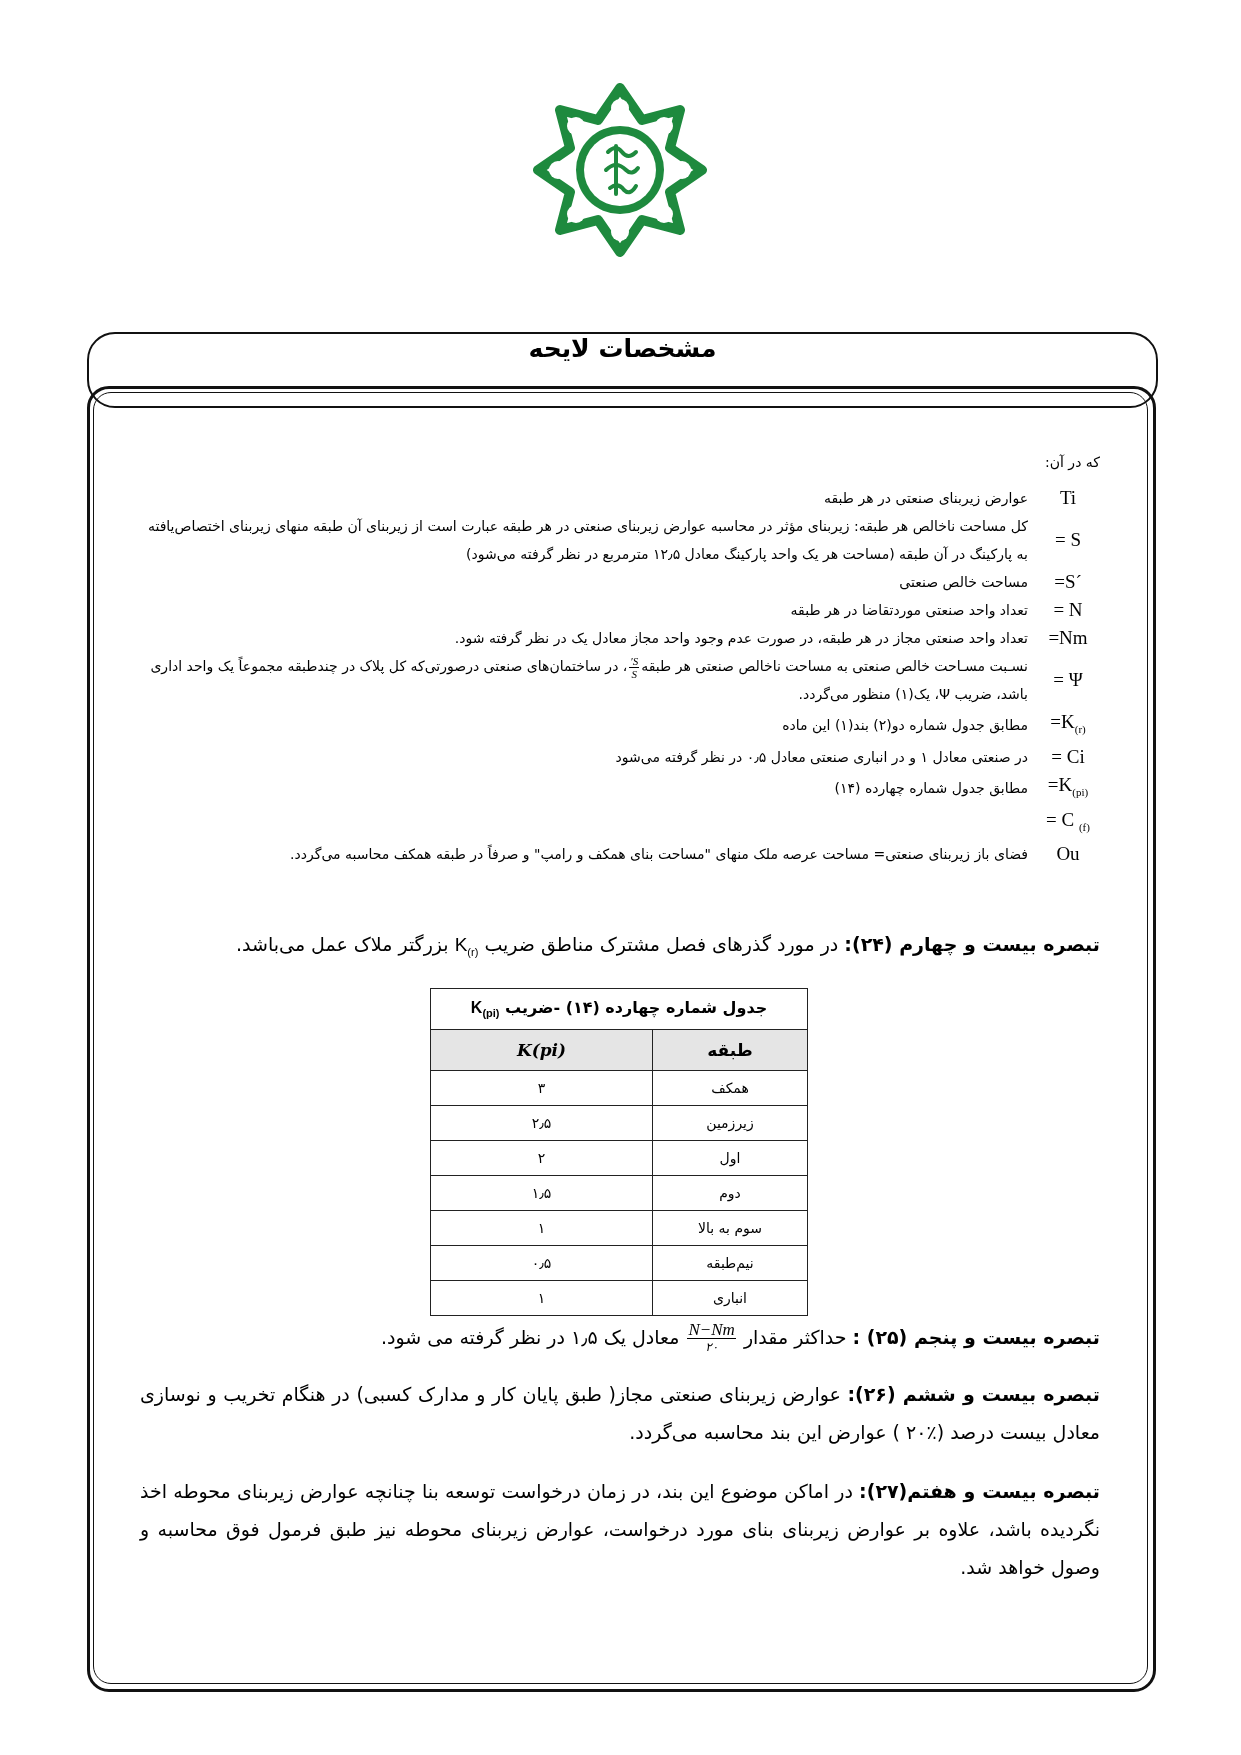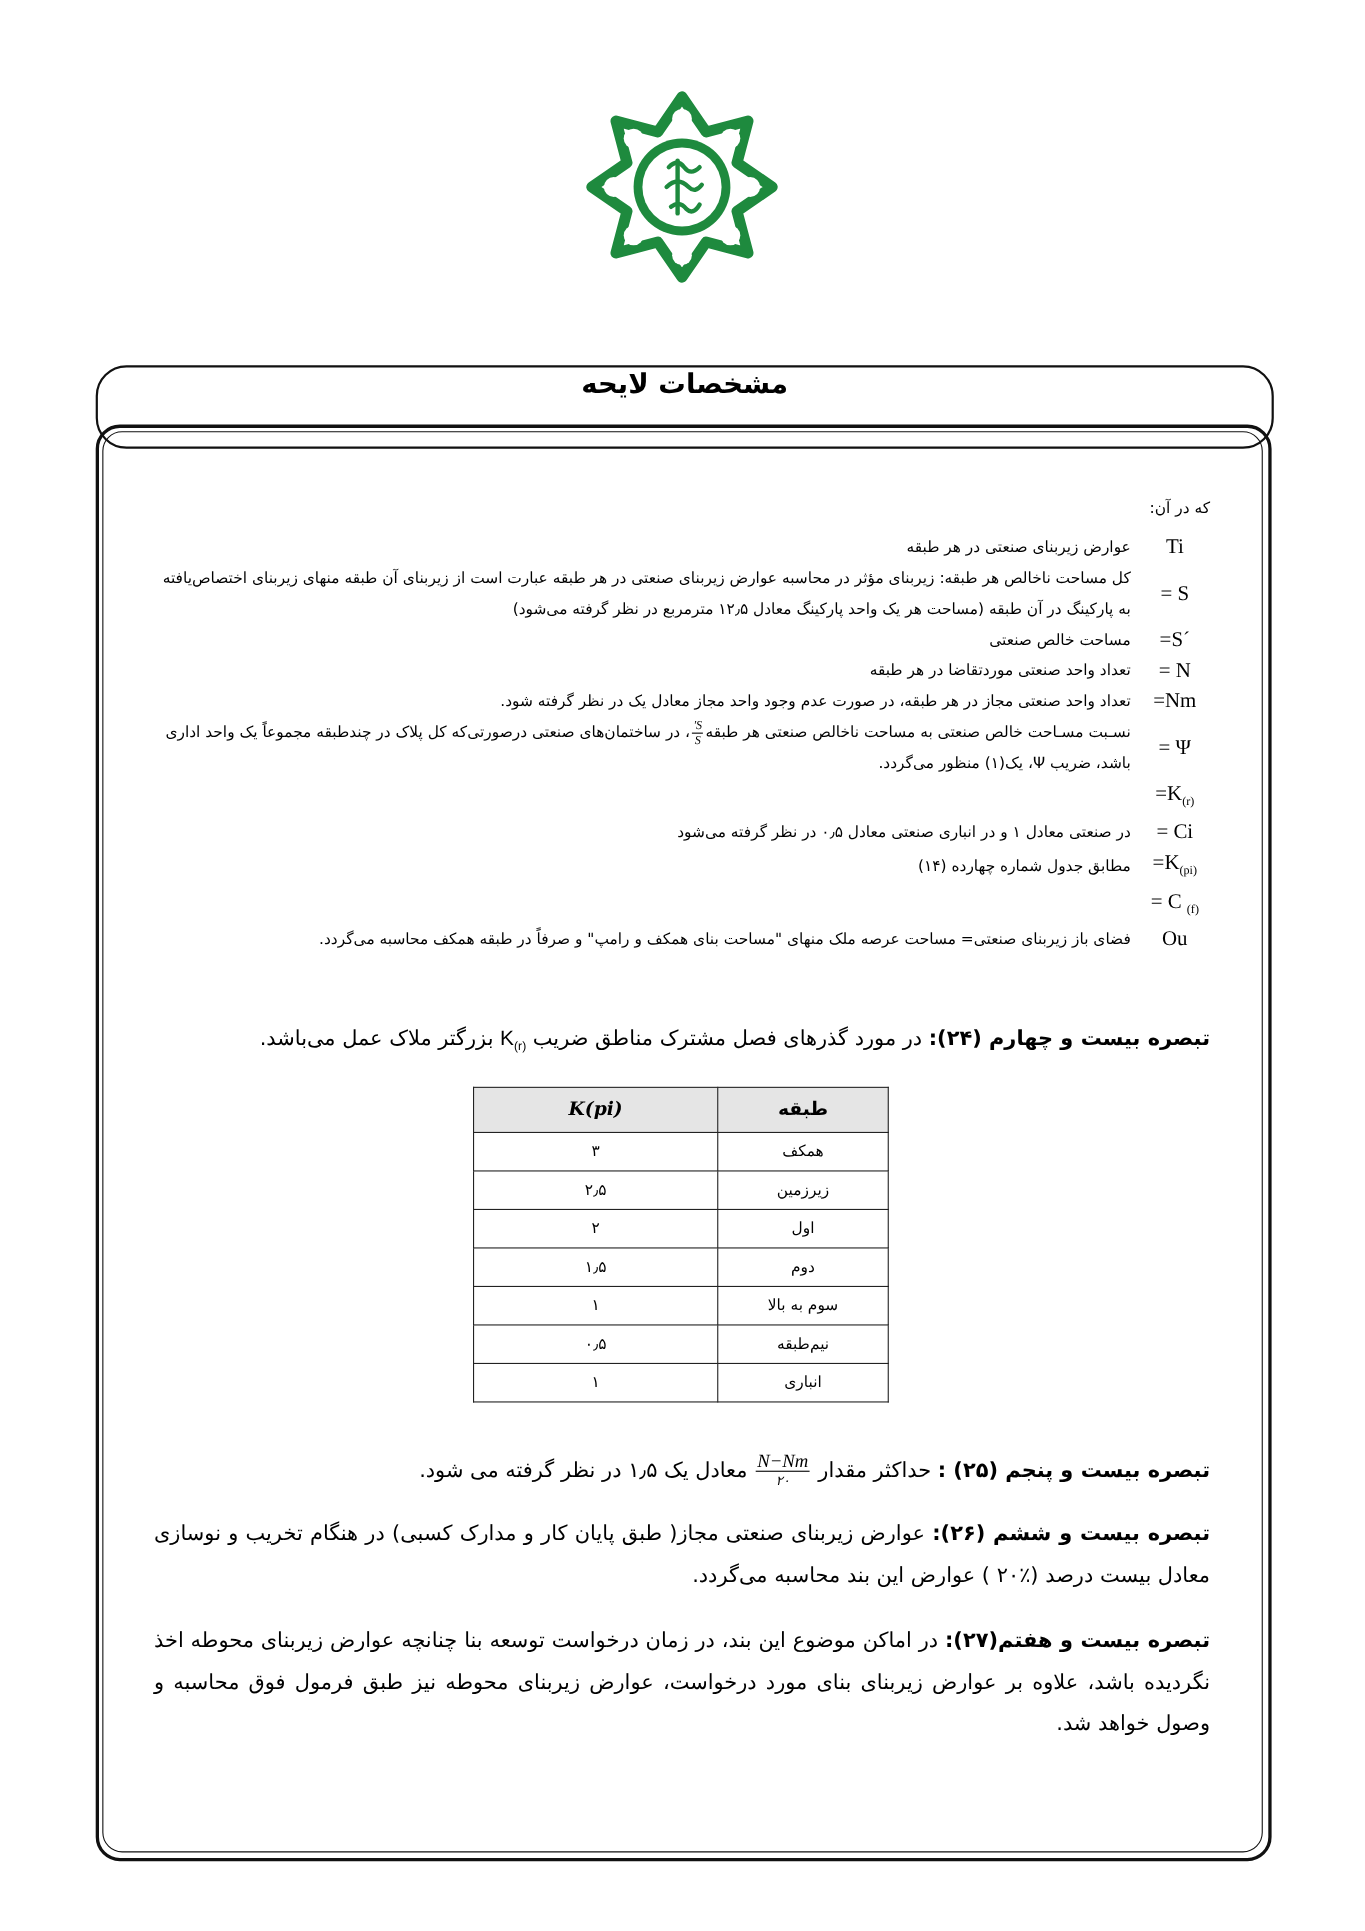--- a/index.html
+++ b/index.html
@@ -104,20 +104,21 @@
       <div class="def-desc">تعداد واحد صنعتی مجاز در هر طبقه، در صورت عدم وجود واحد مجاز معادل یک در نظر گرفته شود.</div>
     </div>
     <div class="def-row tall">
       <div class="def-sym">= Ψ</div>
       <div class="def-desc">
         <span>نسـبت مسـاحت خالص صنعتی به مساحت ناخالص صنعتی هر طبقه</span><span class="frac"><span class="num">S′</span><span class="den">S</span></span><span>، در ساختمان‌های صنعتی درصورتی‌که کل پلاک در چندطبقه مجموعاً یک واحد اداری باشد، ضریب Ψ، یک(۱) منظور می‌گردد.</span>
       </div>
     </div>
     <div class="def-row">
       <div class="def-sym"><span>=K</span><sub>(r)</sub></div>
+      <div class="def-desc">مطابق جدول شماره دو(۲) بند(۱) این ماده</div>
     </div>
     <div class="def-row">
       <div class="def-sym">= Ci</div>
       <div class="def-desc">در صنعتی معادل ۱ و در انباری صنعتی معادل ۰٫۵ در نظر گرفته می‌شود</div>
     </div>
     <div class="def-row">
       <div class="def-sym"><span>=K</span><sub>(pi)</sub></div>
       <div class="def-desc">مطابق جدول شماره چهارده (۱۴)</div>
     </div>
     <div class="def-row">
@@ -128,20 +129,23 @@
       <div class="def-desc">فضای باز زیربنای صنعتی= مساحت عرصه ملک منهای "مساحت بنای همکف و رامپ" و صرفاً در طبقه همکف محاسبه می‌گردد.</div>
     </div>
   </div>
 
   <div class="para note24">
     <b>تبصره بیست و چهارم (۲۴):</b><span> در مورد گذرهای فصل مشترک مناطق ضریب </span><span style="font-family:'Liberation Sans',sans-serif;"><span>K</span><sub style="font-size:11px;">(r)</sub></span><span> بزرگتر ملاک عمل می‌باشد.</span>
   </div>
 
   <table class="ktable">
     <tbody>
+        <tr>
+      <td colspan="2" class="caption-cell"><span>جدول شماره چهارده (۱۴) -ضریب </span><span style="font-family:'Liberation Sans',sans-serif;"><span>K</span><sub>(pi)</sub></span></td>
+    </tr>
     <tr>
       <th class="head col-floor">طبقه</th>
       <th class="head kpi">K(pi)</th>
     </tr>
     <tr>
           <td>همکف</td>
           <td>۳</td>
         </tr>
     <tr>
           <td>زیرزمین</td>

